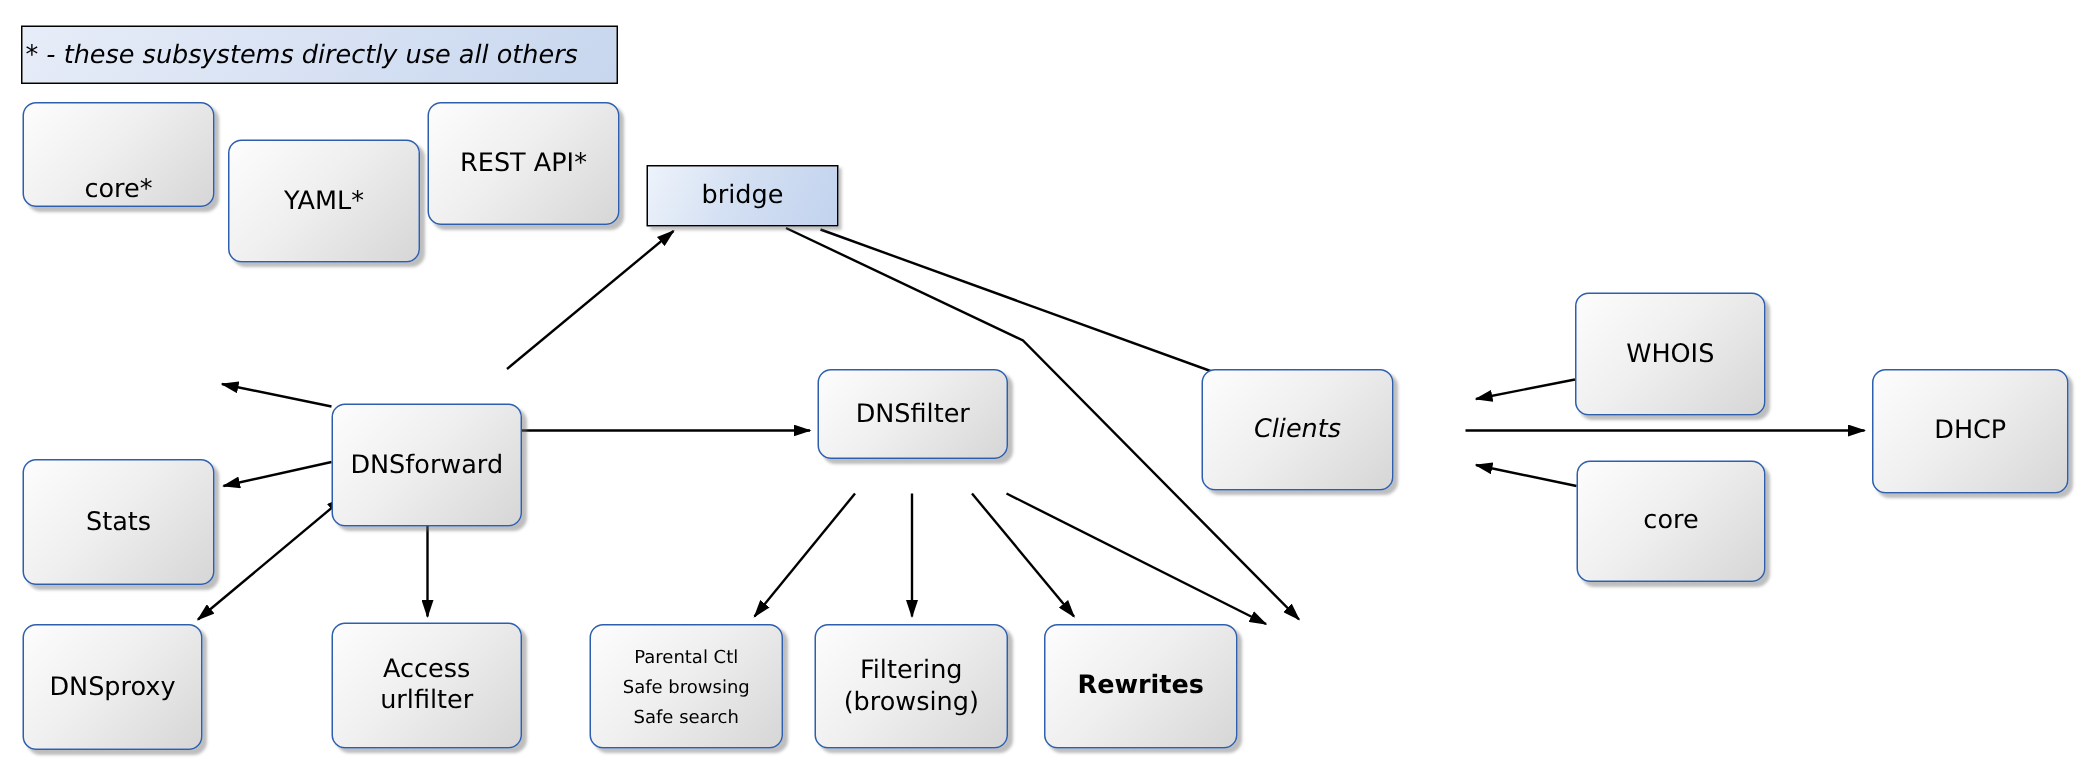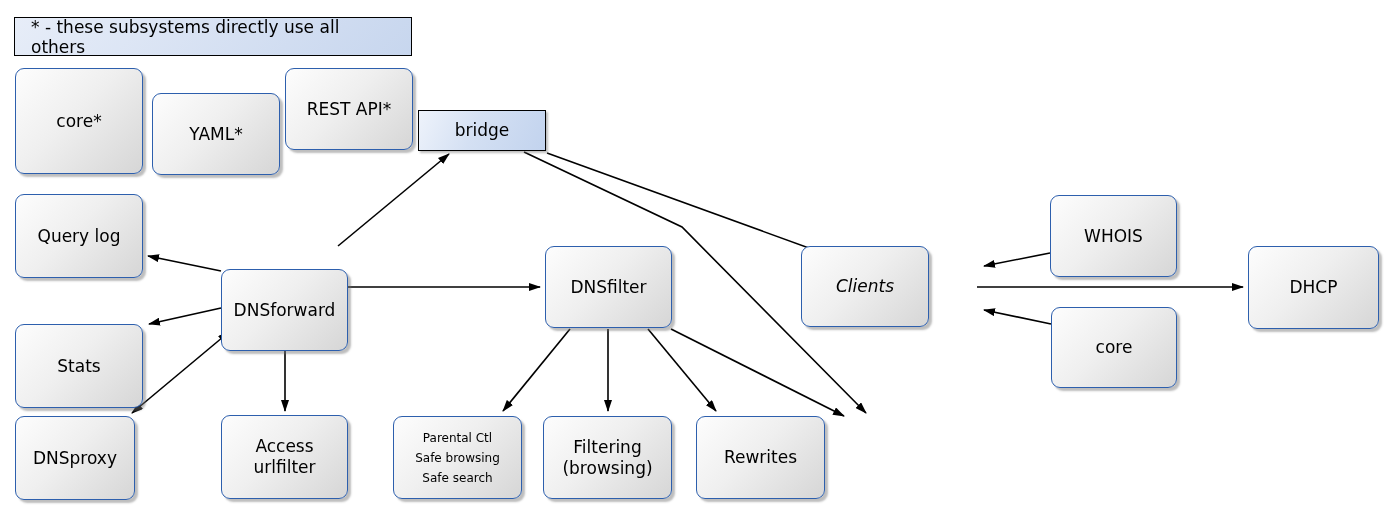--- a/index.html
+++ b/index.html
@@ -11,43 +11,44 @@
     border:1.6px solid #2d5fad;border-radius:9px;
     background:linear-gradient(135deg,#fdfdfd 0%,#efefef 45%,#d6d6d6 100%);
     box-shadow:3px 3px 2px rgba(110,110,110,0.45);
     display:flex;align-items:center;justify-content:center;
     font-size:17px;line-height:21px;color:#000;text-align:center;
   }
   .node .lbl{white-space:pre-line;}
   .blue{
     border:1.6px solid #000000;border-radius:0;
     background:linear-gradient(115deg,#eef3fb 0%,#d4e0f3 45%,#c2d3ee 100%);
+    margin-left:13px;
   }
   .legend{
     position:absolute;box-sizing:border-box;z-index:2;
     border:1.6px solid #000000;
     background:linear-gradient(135deg,#e7edf8 0%,#c7d6ee 100%);
     display:flex;align-items:center;
-    font-size:17px;color:#000;padding:0 16px;
+    font-size:17px;color:#000;padding:0 2px;font-style:italic;
   }
   
   #legend-box{left:14px;top:17px;width:398px;height:39px;}
-  #n-core{left:15px;top:68px;width:128px;height:106px;}
+  #n-core{left:15px;top:68px;width:128px;height:70px;align-items:flex-end;}
   #n-yaml{left:152px;top:68px;width:128px;height:82px;margin-top:25px;}
   #n-rest-api{left:285px;top:68px;width:128px;height:82px;}
   #n-bridge{left:418px;top:110px;width:128px;height:41px;box-shadow:2px 2px 2px rgba(110,110,110,0.45);}
   #n-query-log{left:15px;top:194px;width:128px;height:84px;}
-  #n-stats{left:15px;top:324px;width:128px;height:84px;}
+  #n-stats{left:15px;top:306px;width:128px;height:84px;}
   #n-dnsproxy{left:15px;top:416px;width:120px;height:84px;}
   #n-dnsforward{left:221px;top:245px;width:127px;height:82px;margin-top:24px;}
   #n-access-settings{left:221px;top:415px;width:127px;height:84px;}
-  #n-dnsfilter{left:545px;top:246px;width:127px;height:82px;}
+  #n-dnsfilter{left:545px;top:246px;width:127px;height:60px;}
   #n-parental{left:393px;top:416px;width:129px;height:83px;font-size:12px;line-height:20px;}
   #n-filtering{left:543px;top:416px;width:129px;height:83px;}
-  #n-rewrites{left:696px;top:416px;width:129px;height:83px;}
+  #n-rewrites{left:696px;top:416px;width:129px;height:83px;font-weight:bold;}
   #n-blocked-services{left:849px;top:416px;width:128px;height:83px;}
   #n-clients{left:801px;top:246px;width:128px;height:81px;font-style:italic;}
   #n-whois{left:1050px;top:195px;width:127px;height:82px;}
   #n-rdns{left:1051px;top:307px;width:126px;height:81px;}
   #n-dhcp{left:1248px;top:246px;width:131px;height:83px;}
   .edge{stroke:#000;stroke-width:1.6;fill:none;}
 </style>
 </head>
 <body>
 
@@ -85,23 +86,20 @@
   </div>
   <div id="n-yaml" class="node">
     <span class="lbl">YAML*</span>
   </div>
   <div id="n-rest-api" class="node">
     <span class="lbl">REST API*</span>
   </div>
   <div id="n-bridge" class="node blue">
     <span class="lbl">bridge</span>
   </div>
-  <div id="n-query-log" class="node">
-    <span class="lbl">Query log</span>
-  </div>
   <div id="n-stats" class="node">
     <span class="lbl">Stats</span>
   </div>
   <div id="n-dnsproxy" class="node">
     <span class="lbl">DNSproxy</span>
   </div>
   <div id="n-dnsforward" class="node">
     <span class="lbl">DNSforward</span>
   </div>
   <div id="n-access-settings" class="node">

